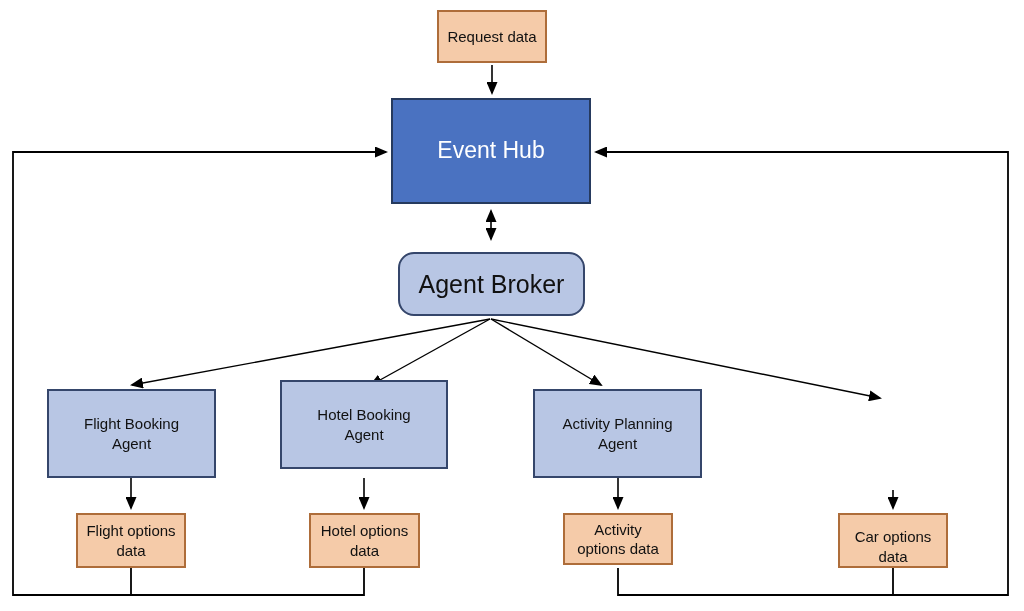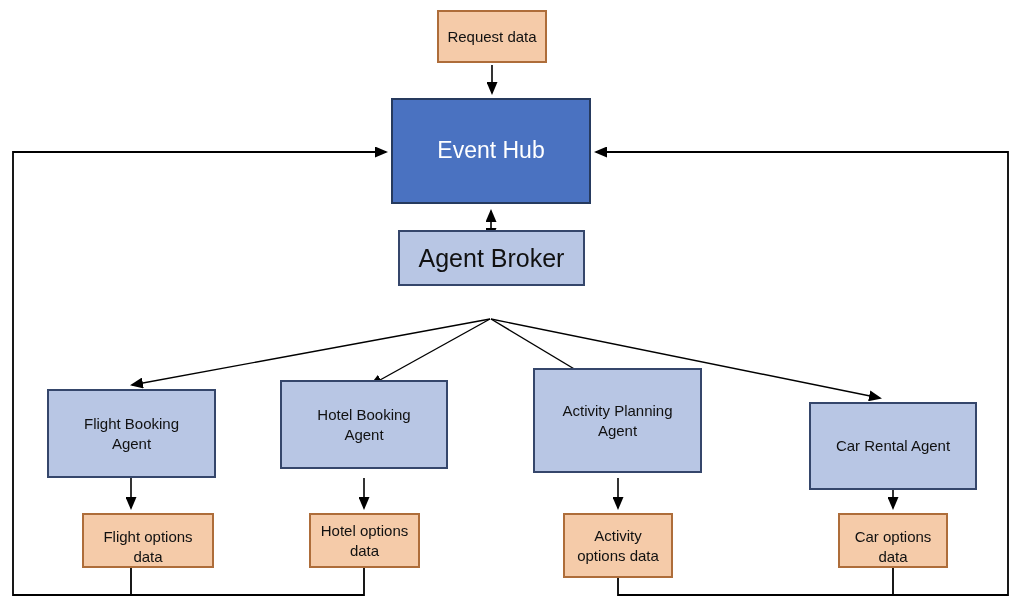--- a/index.html
+++ b/index.html
@@ -57,28 +57,28 @@
     font-size: 25px;
   }
   .agent {
     background: var(--light-blue-fill, #B8C6E4);
     border: 2px solid var(--light-blue-border, #35466B);
     font-size: 15px;
   }
   
   #n-request  { left: 437px; top: 10px;  width: 110px; height: 53px; }
   #n-hub      { left: 391px; top: 98px;  width: 200px; height: 106px; }
-  #n-broker   { left: 398px; top: 230px; width: 187px; height: 56px; }
+  #n-broker   { left: 398px; top: 252px; width: 187px; height: 64px; border-radius: 16px; }
   #n-flight   { left: 47px;  top: 389px; width: 169px; height: 89px; }
   #n-hotel    { left: 280px; top: 380px; width: 168px; height: 89px; }
-  #n-activity { left: 533px; top: 368px; width: 169px; height: 105px; justify-content: center; }
+  #n-activity { left: 533px; top: 389px; width: 169px; height: 89px; justify-content: center; }
   #n-car      { left: 809px; top: 402px; width: 168px; height: 88px; }
-  #n-flightd  { left: 82px;  top: 513px; width: 132px; height: 55px; align-items: flex-end; }
+  #n-flightd  { left: 76px;  top: 513px; width: 110px; height: 55px; }
   #n-hoteld   { left: 309px; top: 513px; width: 111px; height: 55px; }
-  #n-activityd{ left: 563px; top: 513px; width: 110px; height: 65px; justify-content: center; }
+  #n-activityd{ left: 563px; top: 513px; width: 110px; height: 52px; justify-content: center; }
   #n-card     { left: 838px; top: 513px; width: 110px; height: 55px; align-items: flex-end; }
 </style>
 </head>
 <body>
 
 <div class="stage">
 
   <svg class="connectors" viewBox="0 0 1024 611" xmlns="http://www.w3.org/2000/svg">
     <defs>
       <marker id="arrow" markerWidth="13" markerHeight="11" refX="11" refY="5.5" orient="auto-start-reverse" markerUnits="userSpaceOnUse">
@@ -127,23 +127,20 @@
   <div class="node agent" id="n-hotel">
     <span class="label">Hotel Booking
 Agent</span>
   </div>
 
   <div class="node agent" id="n-activity">
     <span class="label">Activity Planning
 Agent</span>
   </div>
 
-  <div class="node agent" id="n-car">
-    <span class="label">Car Rental Agent</span>
-  </div>
 
   <div class="node orange" id="n-flightd">
     <span class="label">Flight options
 data</span>
   </div>
 
   <div class="node orange" id="n-hoteld">
     <span class="label">Hotel options
 data</span>
   </div>

